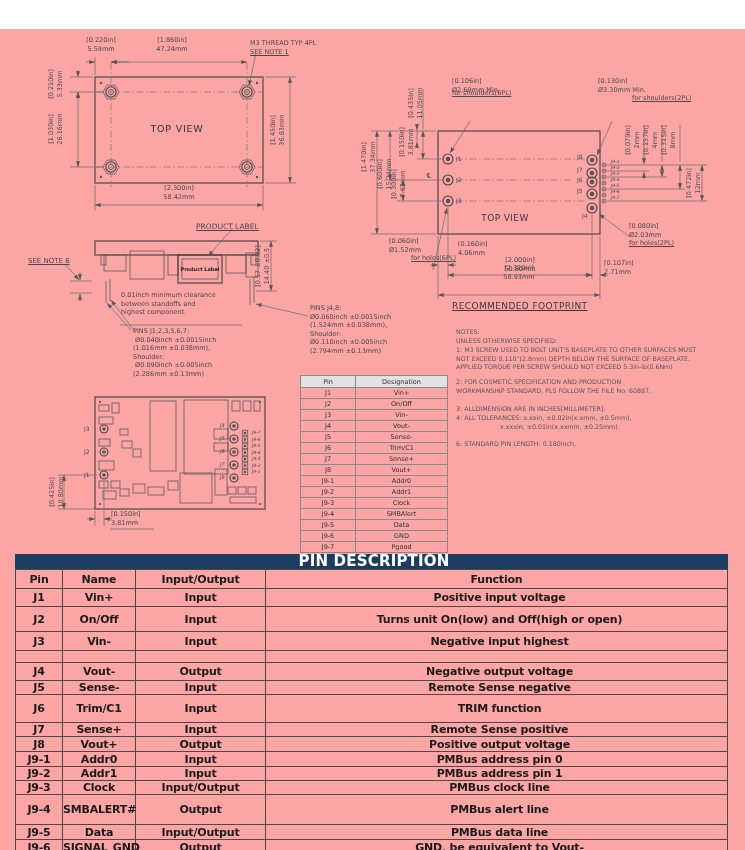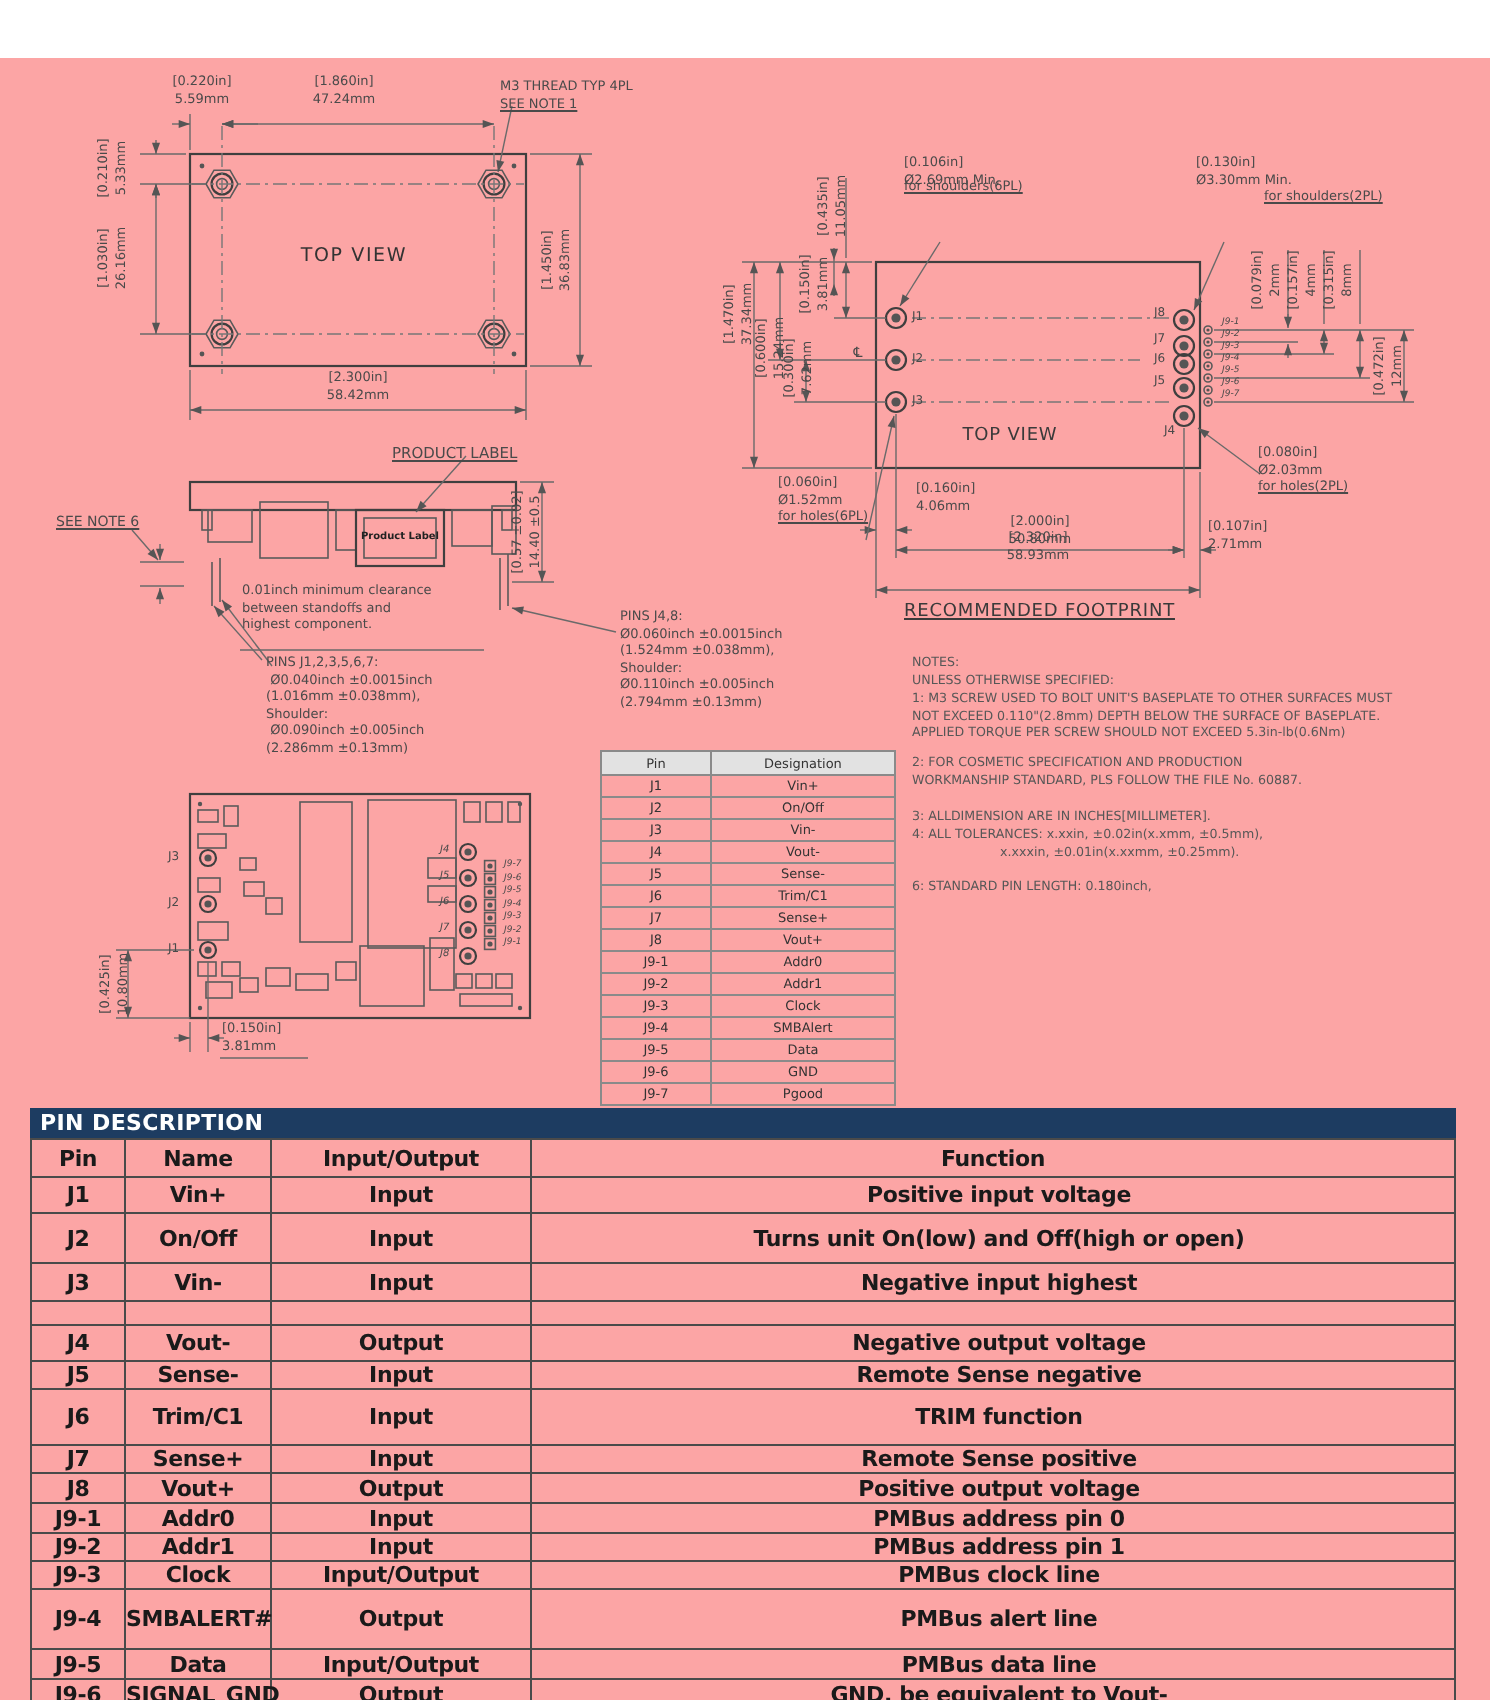--- a/index.html
+++ b/index.html
@@ -32,22 +32,22 @@
   .note{color:#575757;font-size:6.3px;line-height:1.38;}
   
   .des-table{position:absolute;left:300px;top:346px;z-index:2;}
   .des-table table{border-collapse:collapse;table-layout:fixed;}
   .des-table th,.des-table td{border:1px solid #8a8a8a;font-size:6.5px;color:#333;
        text-align:center;padding:0;height:10px;font-weight:normal;}
   .des-table th{background:#e2e2e2;height:11px;}
   .des-table col.c1{width:55px;} .des-table col.c2{width:92px;}
   
   .pd{position:absolute;left:15px;top:525px;width:713px;z-index:2;}
-  .pd-bar{height:15px;background:#1d3c61;color:#fff;font-weight:bold;font-size:11px;
-          line-height:15px;padding-left:5px;box-sizing:border-box;letter-spacing:0.2px;}
+  .pd-bar{height:15px;background:#1d3c61;color:#fff;font-weight:bold;font-size:15px;
+          line-height:15px;padding-left:5px;box-sizing:border-box;letter-spacing:0.2px;text-align:center;}
   .pd table{border-collapse:collapse;table-layout:fixed;width:713px;}
   .pd col.p1{width:47px;}.pd col.p2{width:73px;}.pd col.p3{width:130px;}
   .pd th,.pd td{border:1px solid #4a4a4a;font-size:11px;font-weight:bold;color:#1a1a1a;
        text-align:center;vertical-align:middle;padding:0;letter-spacing:-0.2px;}
   .pd th{height:18px;}
   .pd td.fn{text-align:center;padding-left:6px;}
 </style>
 </head>
 <body>
 
@@ -320,21 +320,21 @@
 15.24mm</span>
   <span class="lbl rot" style="left:399px;top:155px">[0.300in]
 7.62mm</span>
   <span class="lbl rot" style="left:407px;top:113px">[0.150in]
 3.81mm</span>
   <span class="lbl rot" style="left:416px;top:74px">[0.435in]
 11.05mm</span>
   <span class="lbl s7" style="left:429px;top:148px">℄</span>
   <span class="lbl tl" style="left:389px;top:208px">[0.060in]
 Ø1.52mm</span>
-  <span class="lbl tl u" style="left:389px;top:225px">for holes(6PL)</span>
+  <span class="lbl tl u" style="left:411px;top:225px">for holes(6PL)</span>
   <span class="lbl tl" style="left:458px;top:211px">[0.160in]
 4.06mm</span>
   <span class="lbl" style="left:520px;top:236px">[2.000in]
 50.80mm</span>
   <span class="lbl" style="left:519px;top:244px">[2.320in]
 58.93mm</span>
   <span class="lbl tl" style="left:604px;top:230px">[0.107in]
 2.71mm</span>
   <span class="lbl tl" style="left:629px;top:193px">[0.080in]
 Ø2.03mm</span>

